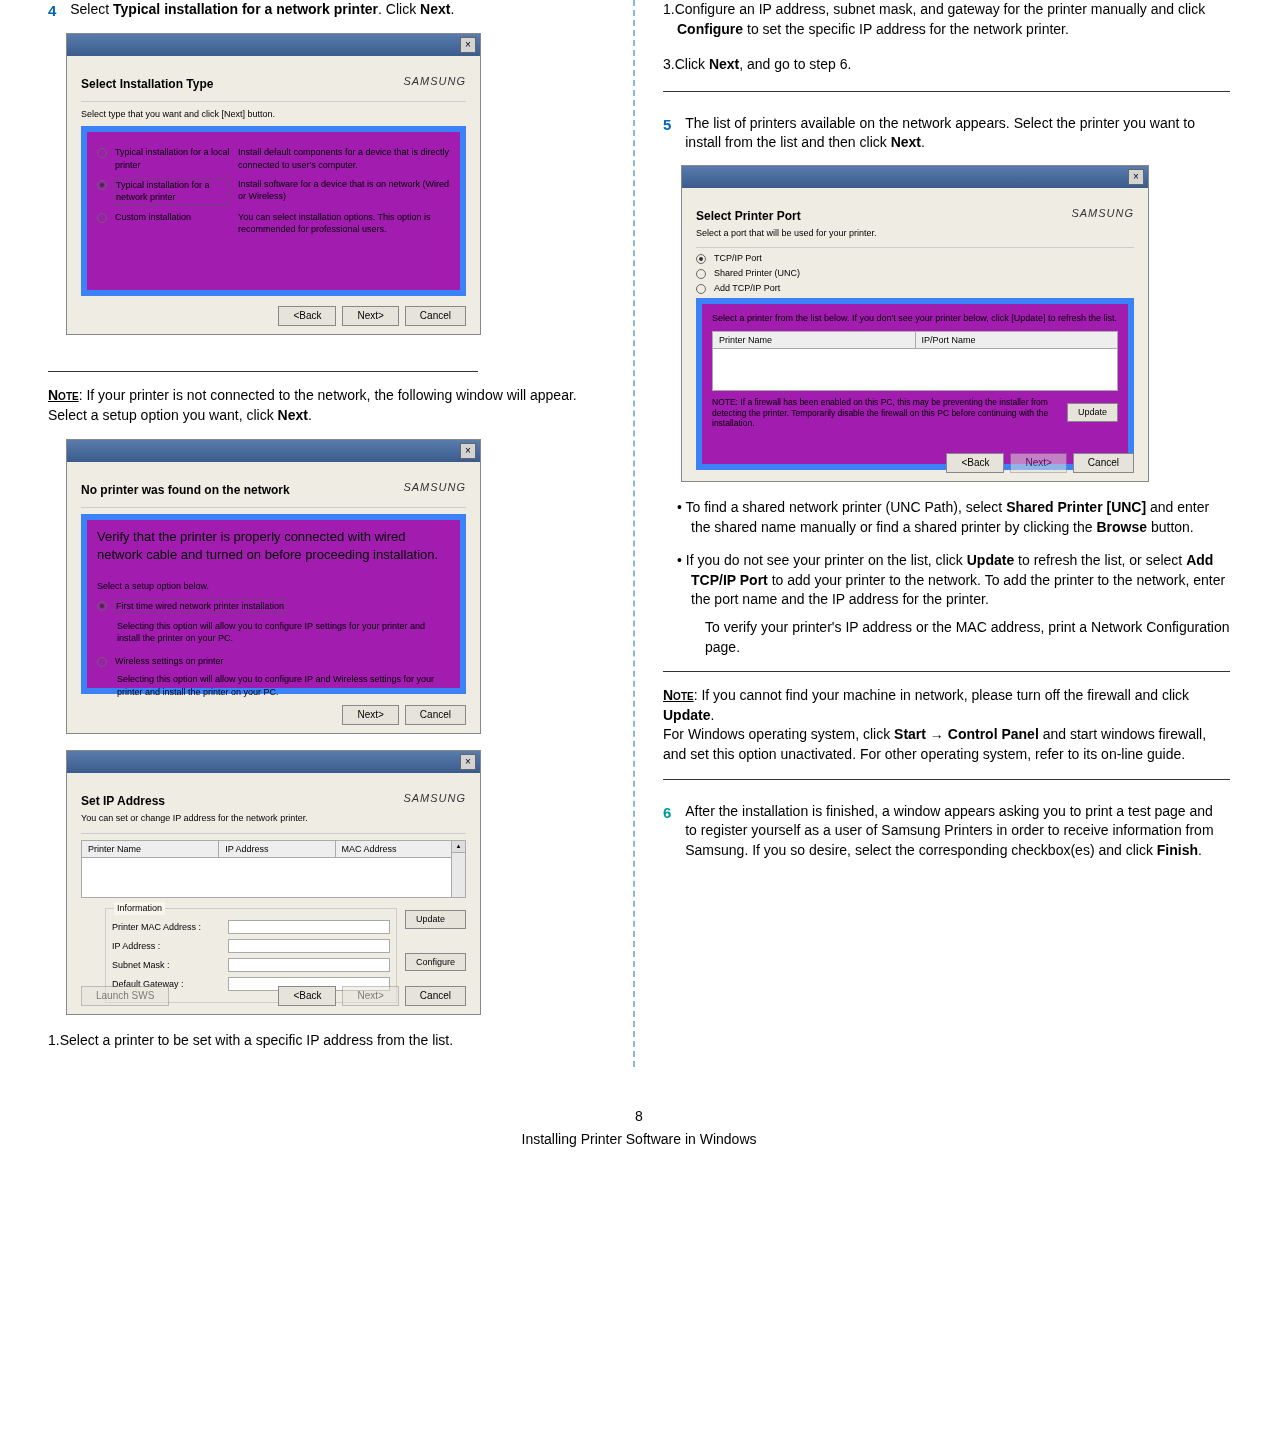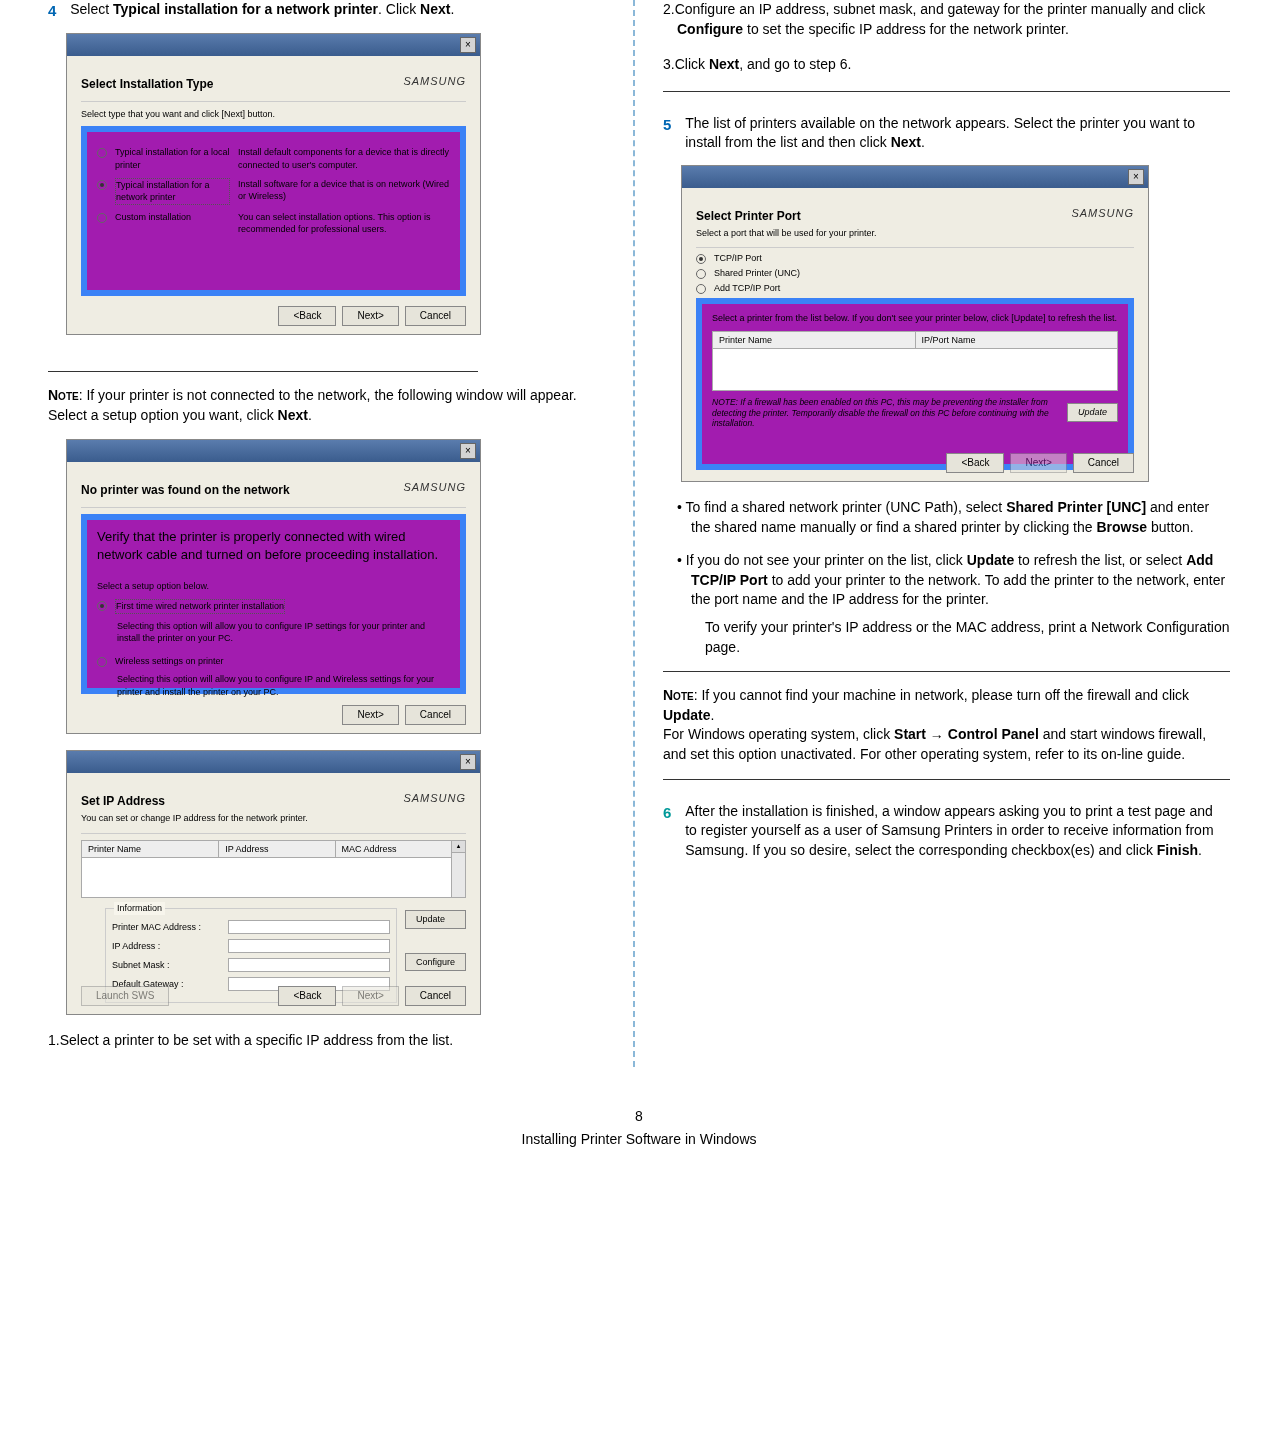--- a/index.html
+++ b/index.html
@@ -6,21 +6,21 @@
     body { font-family: Verdana, Arial, sans-serif; font-size: 14px; line-height: 1.4; color: #000; background: #fff; width: 1278px; }
     .page { display: flex; padding: 0 30px 20px 30px; position: relative; }
     .column { flex: 1; padding: 0 18px; }
     .column-left { border-right: 2px dashed #8bb8d8; }
     .column-right { padding-left: 28px; }
     .step-num { color: #0066b3; font-weight: bold; font-size: 15px; margin-right: 10px; display: inline-block; vertical-align: top; }
     .step-num.teal { color: #009999; }
     .step-text { display: inline-block; width: calc(100% - 30px); vertical-align: top; }
     .step { margin-bottom: 12px; }
     .bold { font-weight: bold; }
-    .note-label { font-variant: small-caps; font-weight: bold; }
+    .note-label { font-variant: small-caps; font-weight: bold; text-decoration: underline; }
     .arrow { font-family: Arial; }
     hr.divider { border: none; border-top: 1px solid #333; margin: 6px 0 8px 0; width: 100%; }
     hr.divider-short { width: 430px; }
     .note-block { margin: 14px 0; }
     .sub-list { margin-top: 10px; }
     .sub-item { margin-bottom: 16px; padding-left: 14px; text-indent: -14px; }
     .bullet-item { margin-bottom: 14px; padding-left: 14px; text-indent: -14px; }
     .screenshot-placeholder { margin: 12px 0 16px 18px; background: #f0ede5; border: 1px solid #888; }
     .sp1 { width: 415px; height: 302px; }
     .sp2 { width: 415px; height: 295px; }
@@ -212,21 +212,21 @@
 
     <div class="sub-list">
       <div class="sub-item">1.Select a printer to be set with a specific IP address from the list.</div>
     </div>
 
   </div>
 
   <div class="column column-right">
 
     <div class="sub-item">
-      <span>2.Configure an IP address, subnet mask, and gateway for the printer manually and click </span><span class="bold">Configure</span><span> to set the specific IP address for the network printer.</span>
+      <span>1.Configure an IP address, subnet mask, and gateway for the printer manually and click </span><span class="bold">Configure</span><span> to set the specific IP address for the network printer.</span>
     </div>
 
     <div class="sub-item">
       <span>3.Click </span><span class="bold">Next</span><span>, and go to step 6.</span>
     </div>
 
 
     <hr class="divider">
     <div class="spacer"></div>
 
@@ -262,21 +262,21 @@
             <div class="radio"></div>
             <div style="font-size:9px;">Add TCP/IP Port</div>
           </div>
         <div class="inset" style="height:172px;">
           <div style="font-size:9px; margin-bottom:6px;">Select a printer from the list below. If you don't see your printer below, click [Update] to refresh the list.</div>
           <div class="table-head">
             <div class="th-cell" style="flex:1;">Printer Name</div>
             <div class="th-cell" style="flex:1; border-right:none;">IP/Port Name</div>
           </div>
           <div class="list-area" style="height:42px;"></div>
-          <div style="display:flex; gap:8px; margin-top:6px; align-items:center;font-style:italic;">
+          <div style="display:flex; gap:8px; margin-top:6px; align-items:center;">
             <div class="note-text" style="flex:1;">NOTE: If a firewall has been enabled on this PC, this may be preventing the installer from detecting the printer. Temporarily disable the firewall on this PC before continuing with the installation.</div>
             <div class="side-btn">Update</div>
           </div>
         </div>
         <div class="dlg-buttons">
           <div class="dlg-btn">&lt;Back</div>
           <div class="dlg-btn" style="opacity:0.5;">Next&gt;</div>
           <div class="dlg-btn">Cancel</div>
         </div>
       </div>

